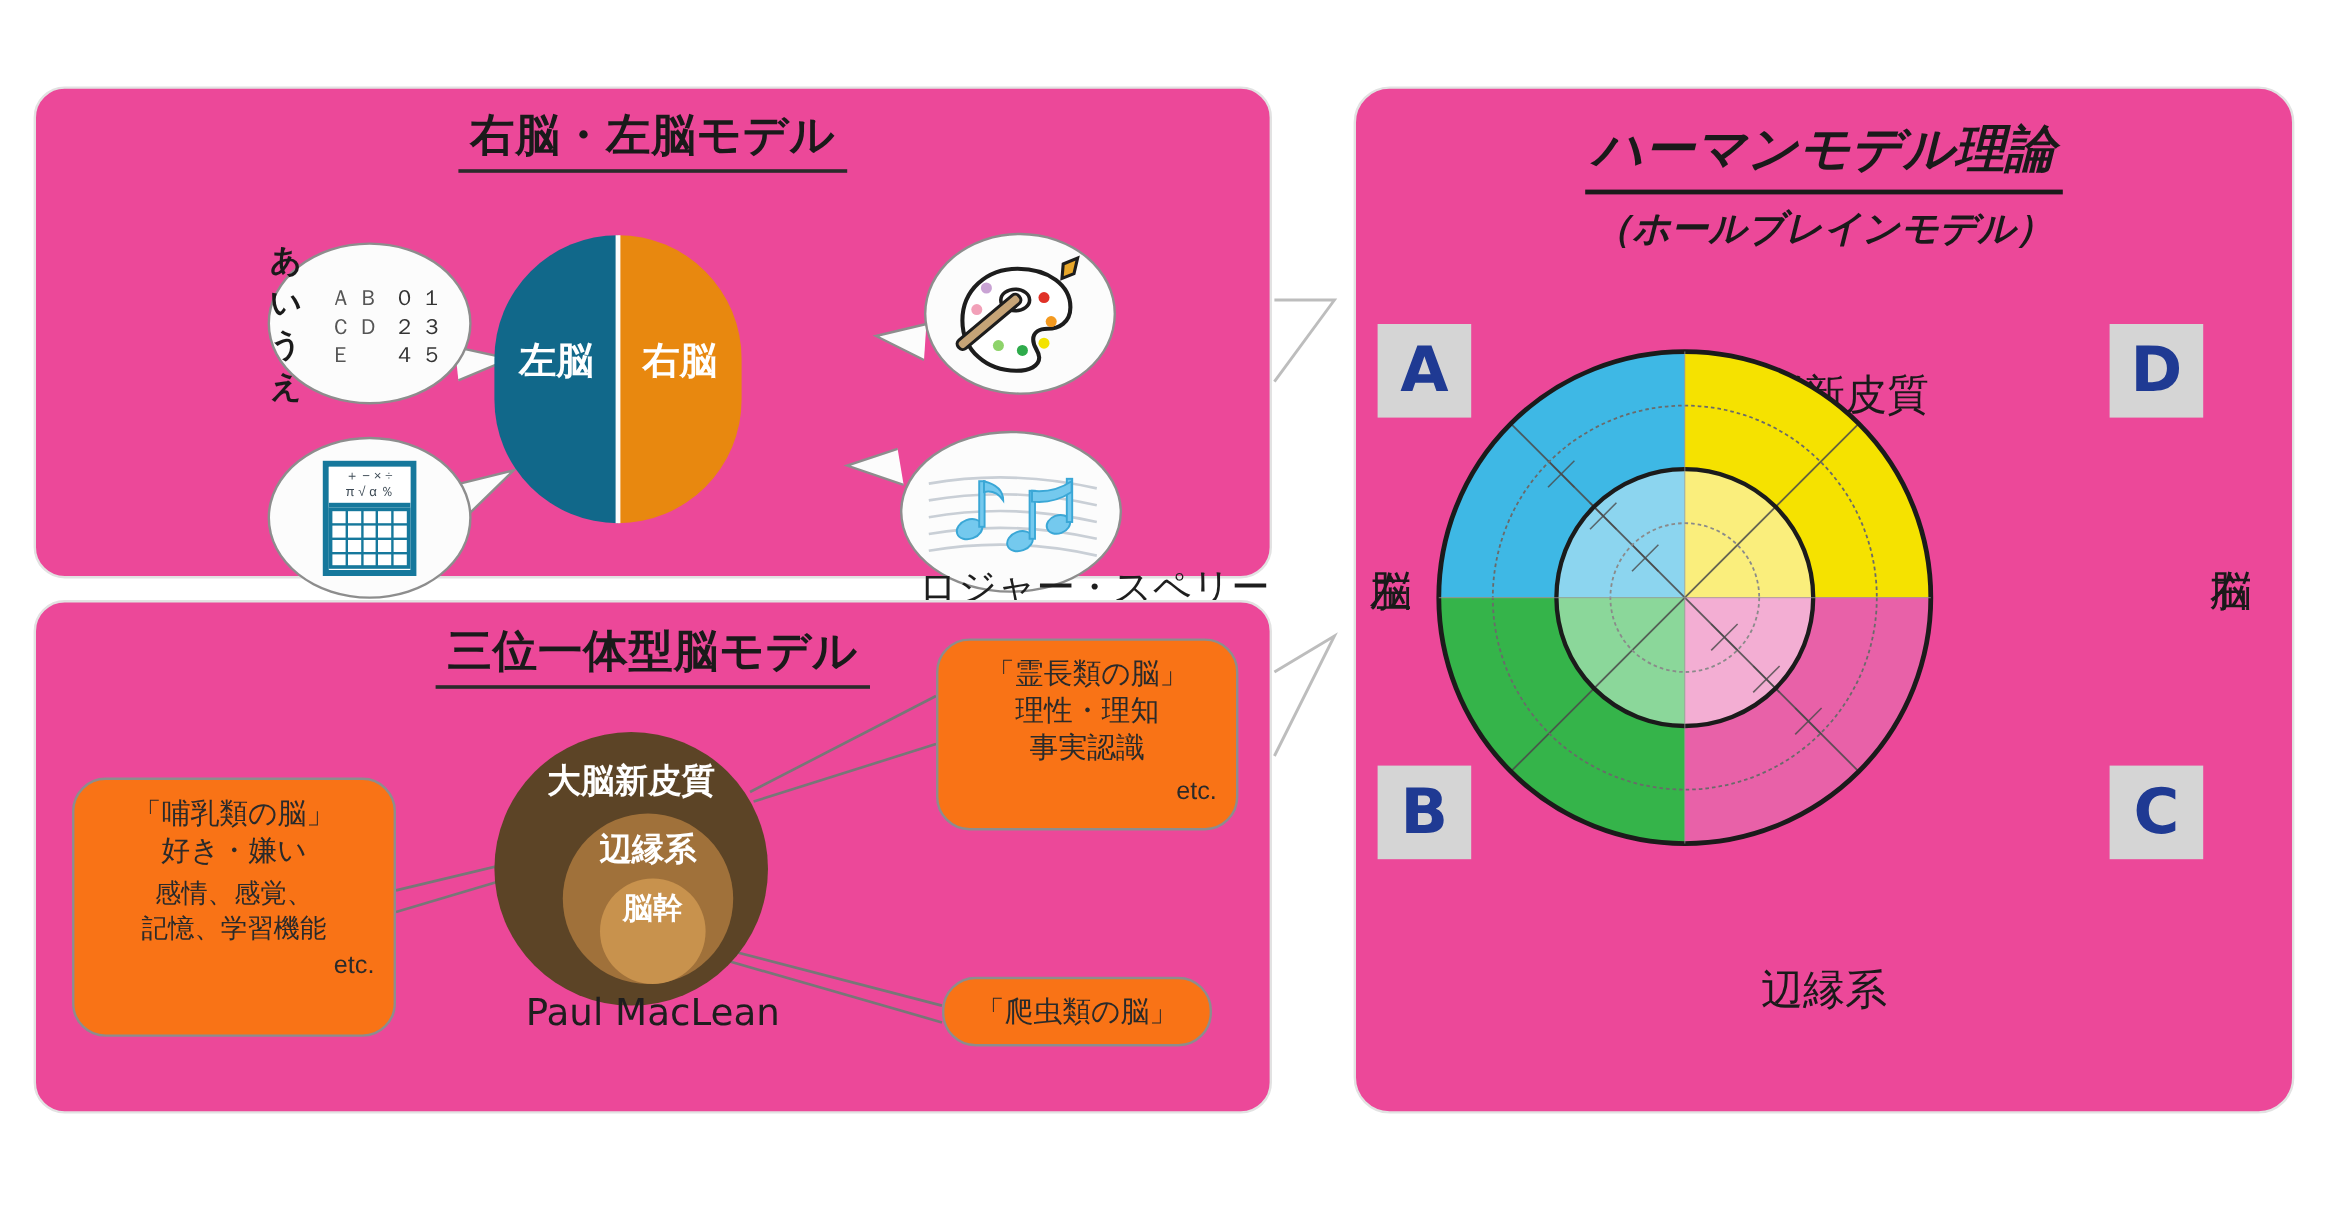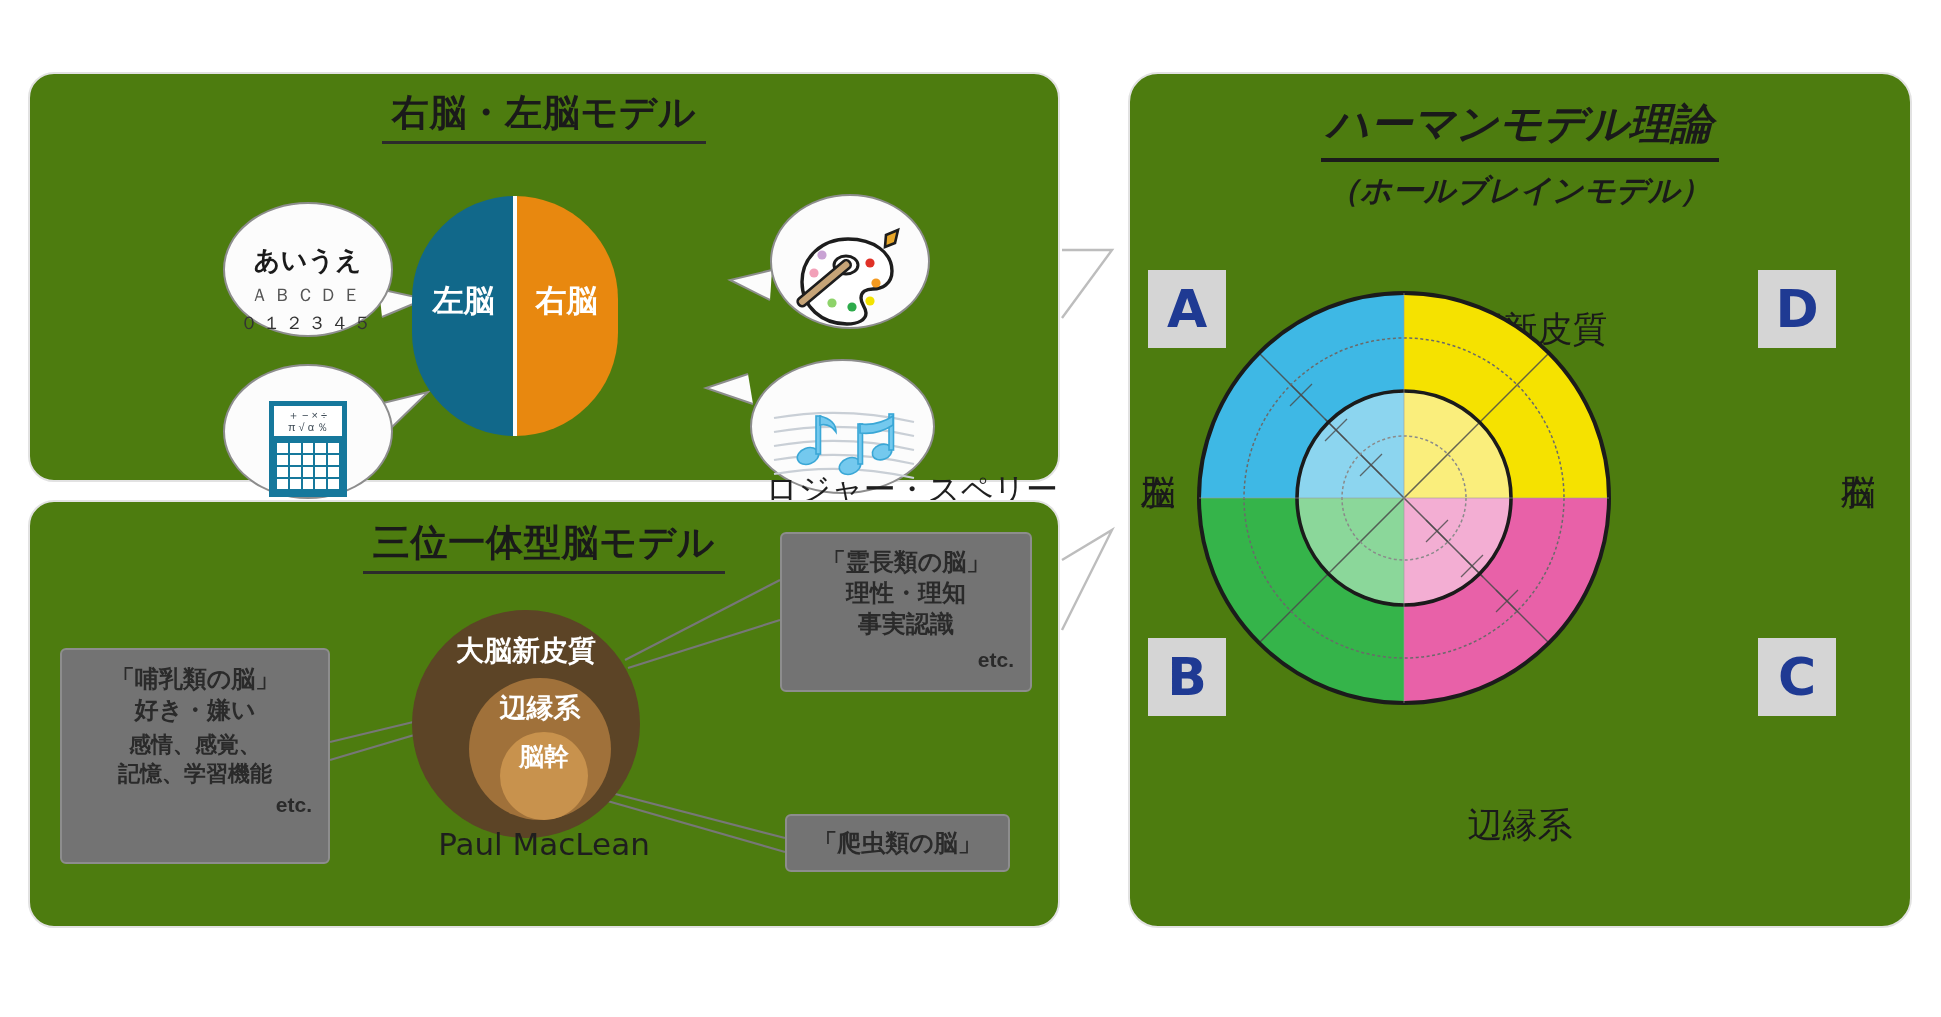--- a/index.html
+++ b/index.html
@@ -8,21 +8,21 @@
     background: #ffffff;
     font-family: "Liberation Sans", "DejaVu Sans", sans-serif;
     overflow: hidden;
     position: relative;
   }
   .stage { position: absolute; inset: 0; }
 
   
   .panel {
     position: absolute;
-    background: #4d7c0f;
+    background: #ec4899;
     border: 2px solid #e2e2e2;
     border-radius: 26px;
   }
   #panel-sperry { left: 28px;  top: 72px;  width: 1032px; height: 410px; }
   #panel-triune { left: 28px;  top: 500px; width: 1032px; height: 428px; }
   #panel-herrmann { left: 1128px; top: 72px; width: 784px; height: 856px;
     border-radius: 30px; border:2px solid #e2e2e2; }
 
   
   .panel-title {
@@ -73,22 +73,22 @@
   }
   #sperry-pie .lbl.l { left: 0; }
   #sperry-pie .lbl.r { right: 0; }
 
   
   .bubble-ellipse {
     position: absolute;
     border: 2px solid #8d8d8d;
     background: #fcfcfc;
     border-radius: 50%;
-    display: flex; flex-direction: column;
-    align-items: center; justify-content: flex-end;
+    display: flex; flex-direction: row;
+    align-items: center; justify-content: center;
   }
 
   #bub-kana { left: 193px; top: 128px; width: 170px; height: 135px; }
   #bub-kana .line1 { font-size: 26px; font-weight: bold; color:#1a1a1a; letter-spacing:.02em;}
   #bub-kana .line2 { font-size: 18px; color:#555; letter-spacing:.28em; margin-top:5px; font-family:"Liberation Serif", serif;}
   #bub-kana .line3 { font-size: 18px; color:#333; letter-spacing:.26em; margin-top:4px; font-family:"Liberation Serif", serif;}
 
   #bub-calc  { left: 193px; top: 290px; width: 170px; height: 135px; }
   #bub-paint { left: 740px; top: 120px; width: 160px; height: 135px; }
   #bub-music { left: 720px; top: 285px; width: 185px; height: 135px; }
@@ -112,24 +112,23 @@
   #triune-brain .r-outer { left:0; top:0; width:228px; height:228px; background:#5c4426; font-size:28px; }
   #triune-brain .r-outer span { margin-top: 22px; }
   #triune-brain .r-mid { left:57px; top:68px; width:142px; height:142px; background:#a0713a; font-size:27px; }
   #triune-brain .r-mid span { margin-top: 12px; }
   #triune-brain .r-in { left:88px; top:122px; width:88px; height:88px; background:#c8924d; font-size:25px; }
   #triune-brain .r-in span { margin-top: 8px; }
 
   .callout {
     position:absolute;
     border: 2px solid #8d8d8d;
-    background: #737373;
-    border-radius: 6px;
+    background: #f97316;
+    border-radius: 28px;
     color:#2a2a2a;
-    font-weight:bold;
   }
   #call-mammal { left: 60px; top: 648px; width: 270px; height: 216px;
       padding: 14px 16px 10px 16px; text-align:center; font-size: 24px; line-height:1.28; }
   #call-mammal .l1 { font-size: 24px; }
   #call-mammal .l2 { font-size: 24px; }
   #call-mammal .l3 { font-size: 22px; margin-top:6px; }
   #call-mammal .l4 { font-size: 22px; }
   #call-mammal .etc { text-align:right; font-size:21px; margin-top:4px; }
 
   #call-primate { left: 780px; top: 532px; width: 252px; height: 160px;

